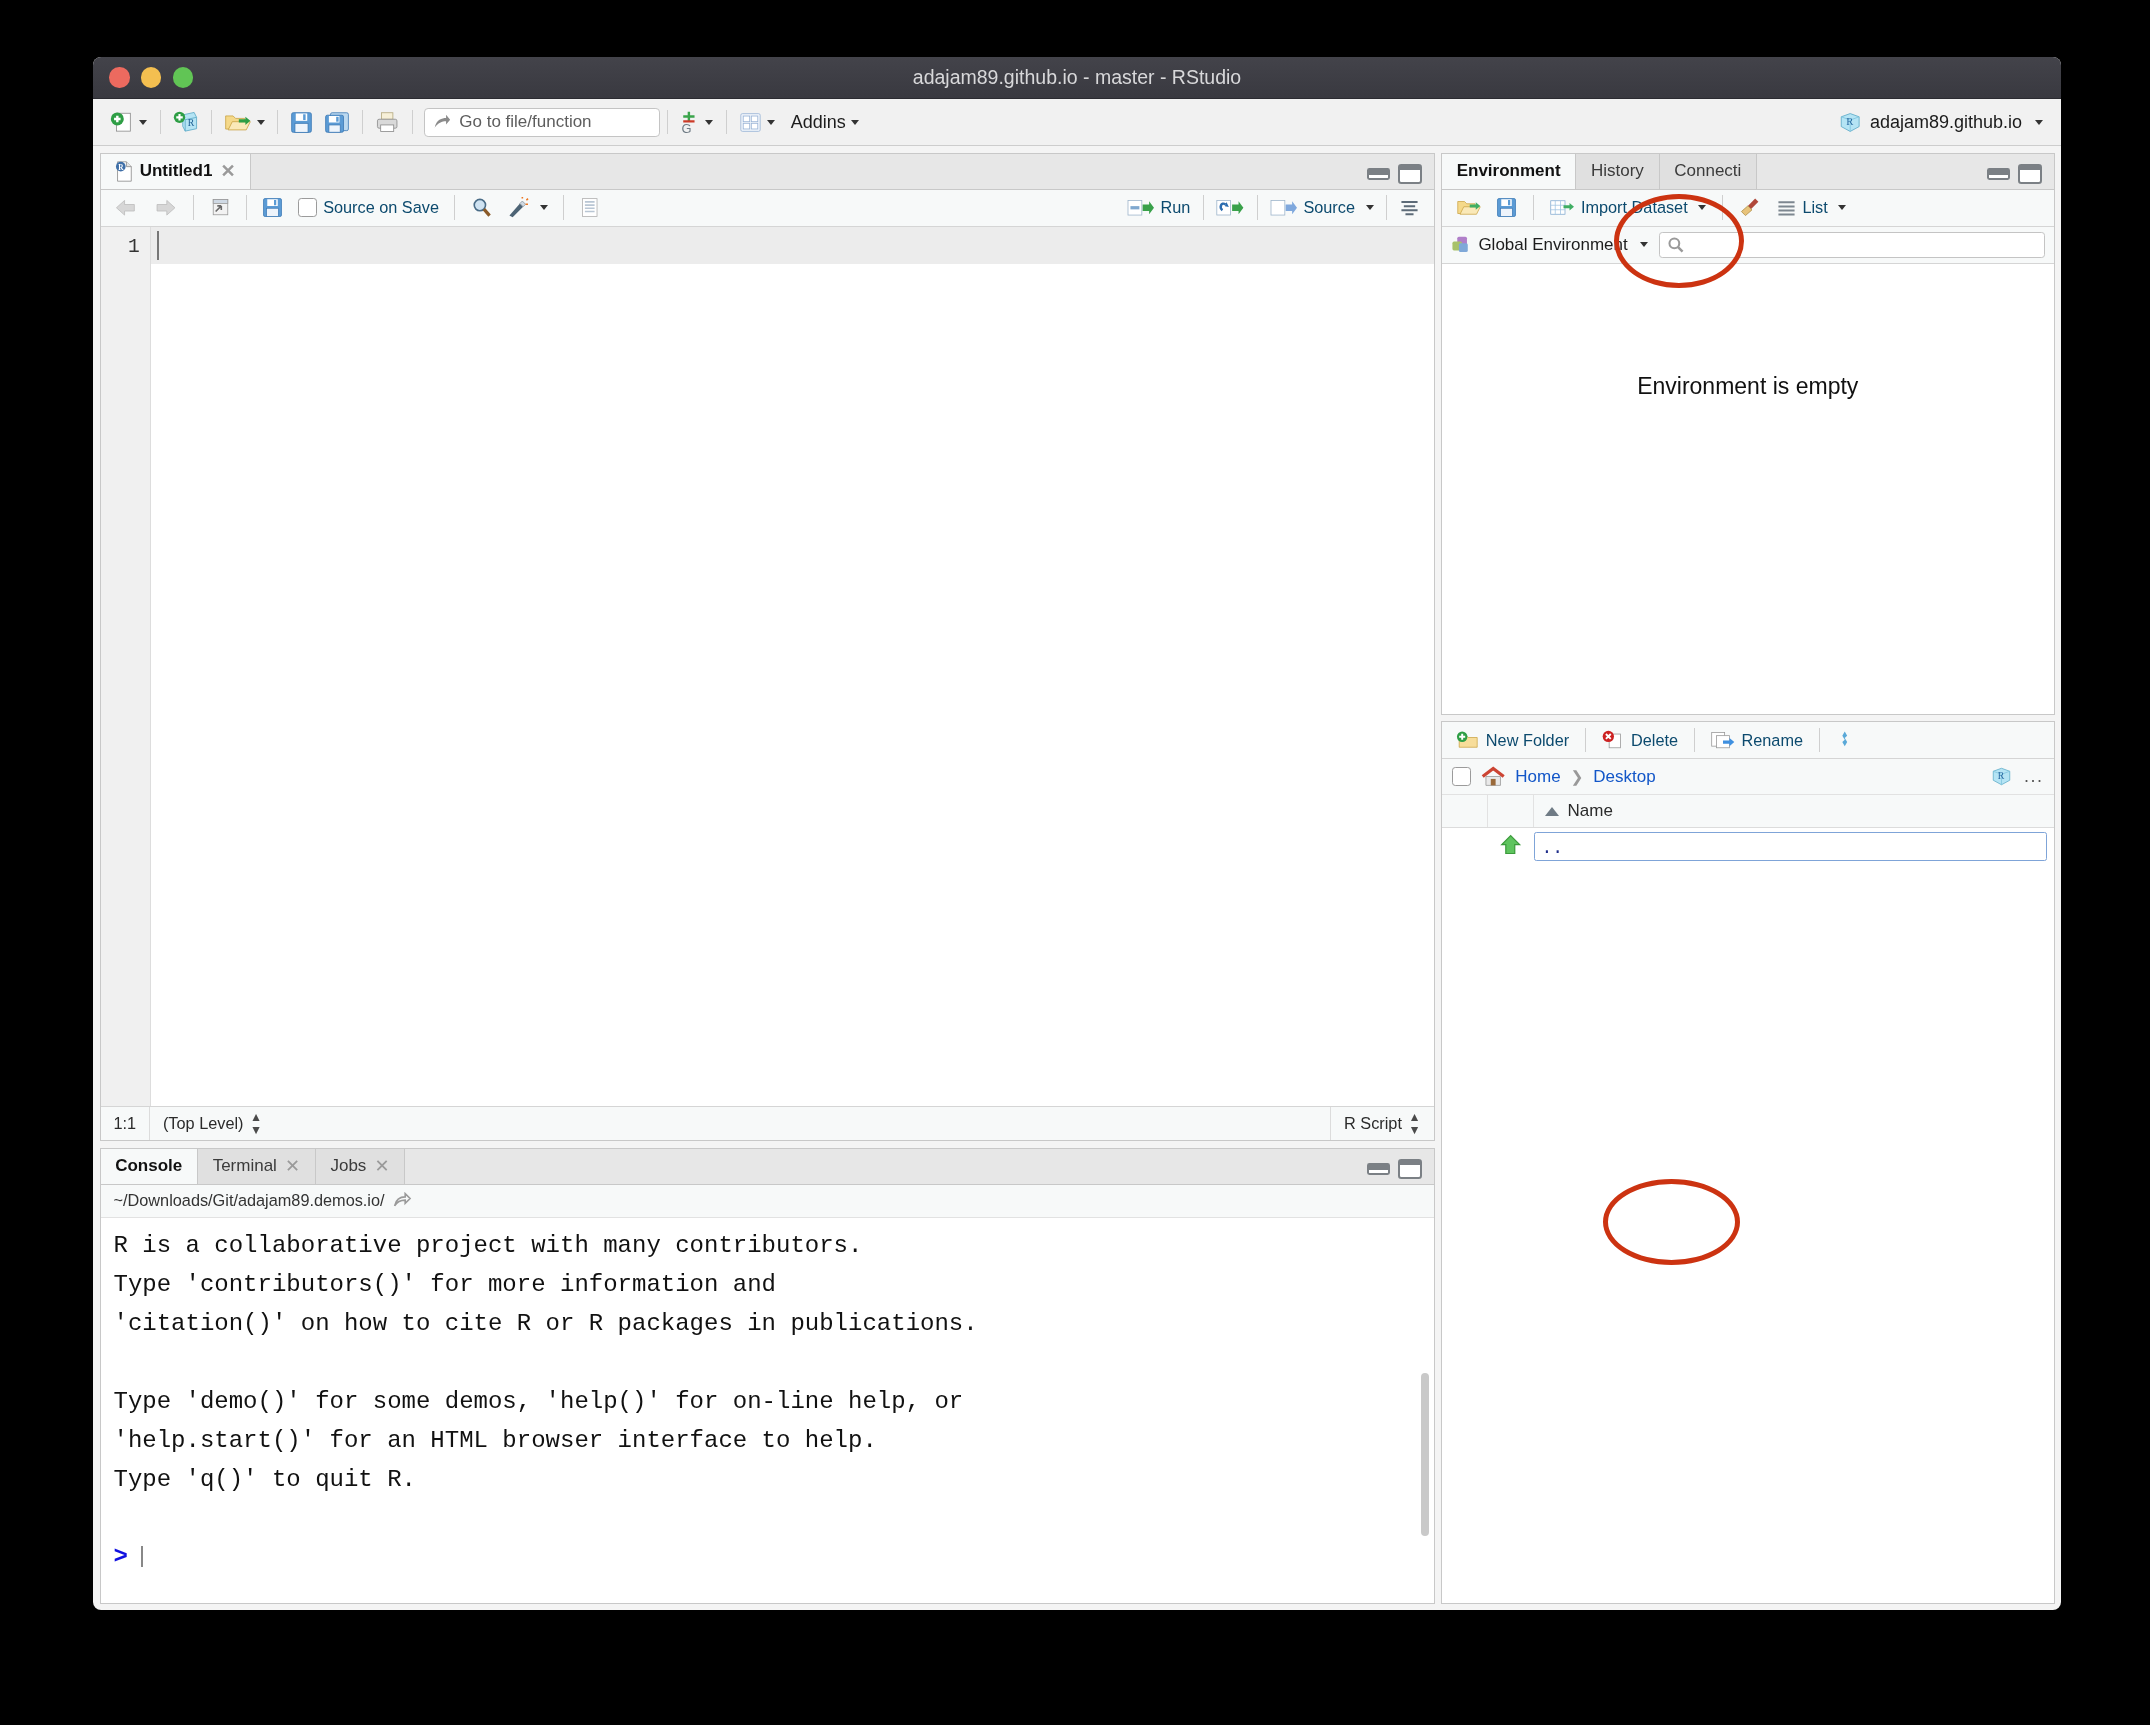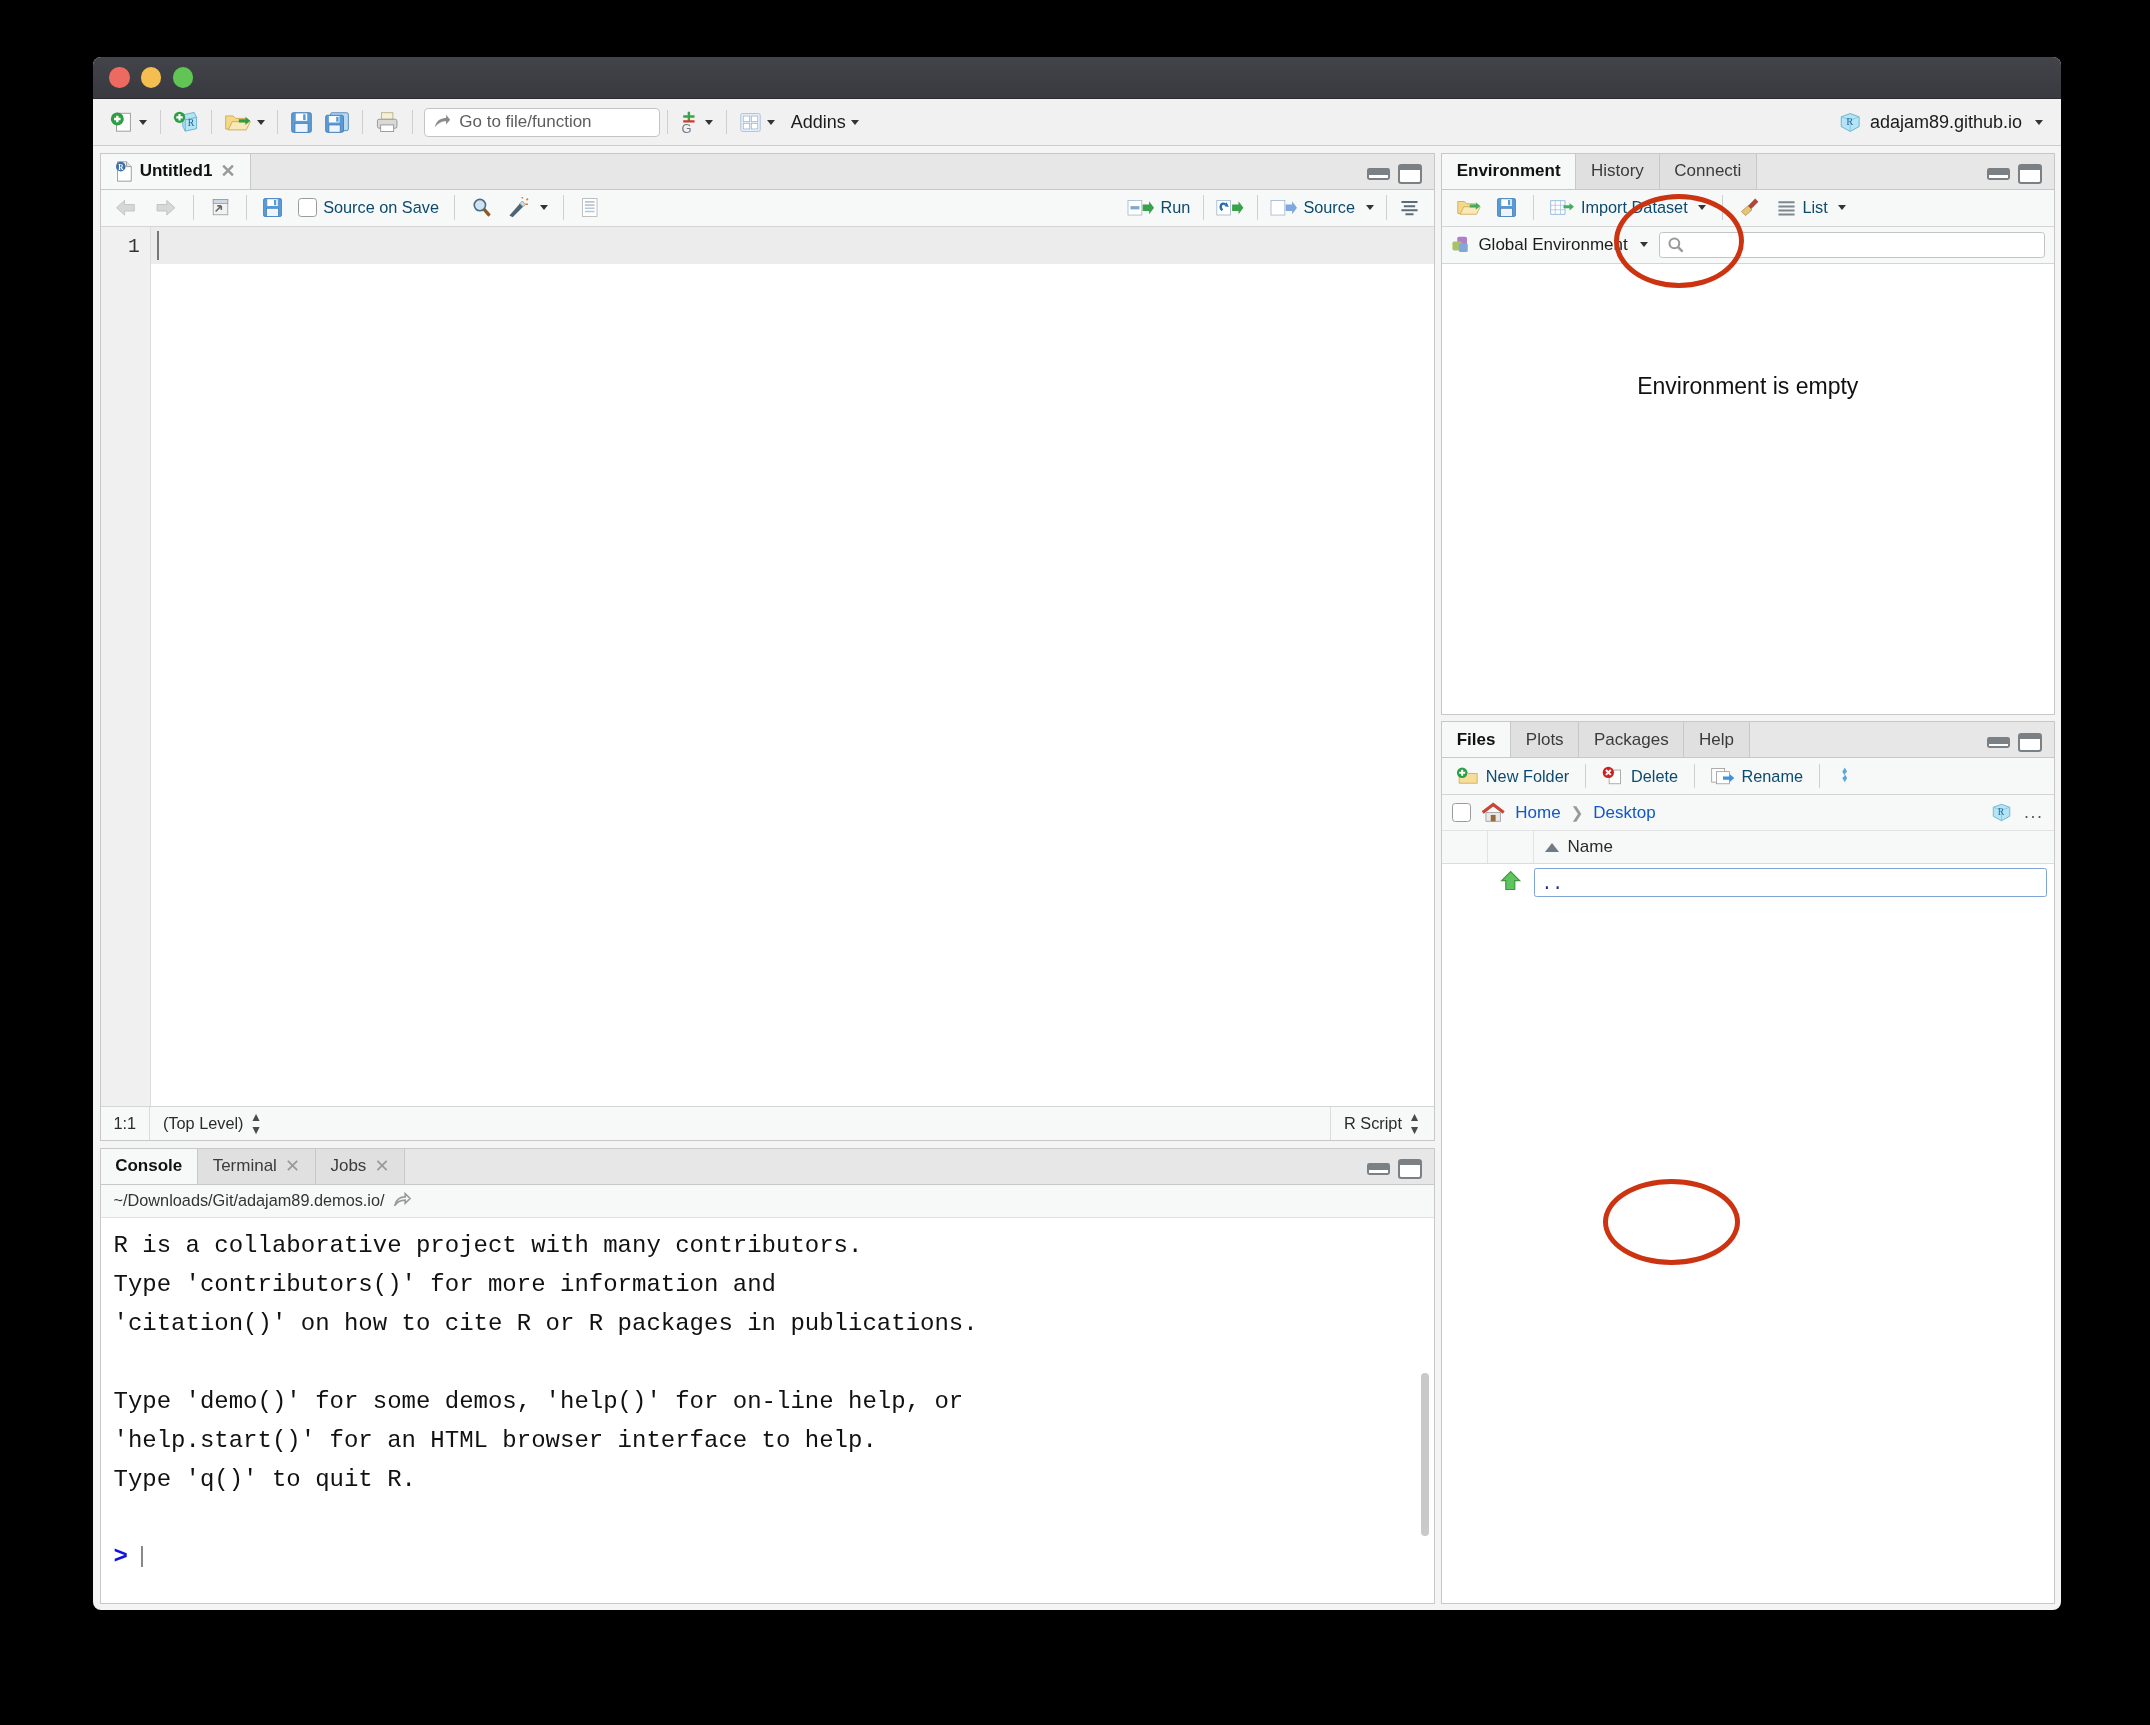--- a/index.html
+++ b/index.html
@@ -219,20 +219,21 @@
 <body>
 
 <div class="window">
 
   <div class="titlebar">
     <div class="lights">
       <div class="light l-close"></div>
       <div class="light l-min"></div>
       <div class="light l-max"></div>
     </div>
+    <div class="win-title">adajam89.github.io - master - RStudio</div>
   </div>
 
   <div class="toolbar">
 
     <div class="tb-item">
       <svg width="24.4" height="24.4" viewBox="0 0 30 30">
         <rect x="8" y="4" width="17" height="22" fill="#fff" stroke="#8a8a8a"></rect>
         <circle cx="9" cy="11" r="8" fill="#2e9e45"></circle>
         <rect x="8" y="10" width="2" height="2" fill="#fff"></rect>
         <path d="M5 11h8M9 7v8" stroke="#fff" stroke-width="3"></path>
@@ -596,38 +597,20 @@
               <circle cx="9" cy="9" r="6" fill="none" stroke="#9a9a9a" stroke-width="2.5"></circle>
               <path d="M13.5 13.5L19 19" stroke="#9a9a9a" stroke-width="3"></path>
             </svg>
           </div>
         </div>
 
         <div class="env-empty">Environment is empty</div>
       </div>
 
       <div class="pane files-pane">
-        <div class="tabstrip">
-          <div class="tab active">
-            <span>Files</span>
-          </div>
-          <div class="tab">
-            <span>Plots</span>
-          </div>
-          <div class="tab">
-            <span>Packages</span>
-          </div>
-          <div class="tab">
-            <span>Help</span>
-          </div>
-          <div class="pane-ctrl">
-            <div class="ic-min"></div>
-            <div class="ic-max"></div>
-          </div>
-        </div>
 
         <div class="subbar">
           <div class="btn">
             <svg width="24.4" height="21" viewBox="0 0 32 28">
               <path d="M4 23V7h9l3 3h12v13z" fill="#f7dd9a" stroke="#c9a344"></path>
               <circle cx="8" cy="9" r="7" fill="#2e9e45"></circle>
               <path d="M4 9h8M8 5v8" stroke="#fff" stroke-width="2.6"></path>
             </svg>
             <span>New Folder</span>
           </div>

